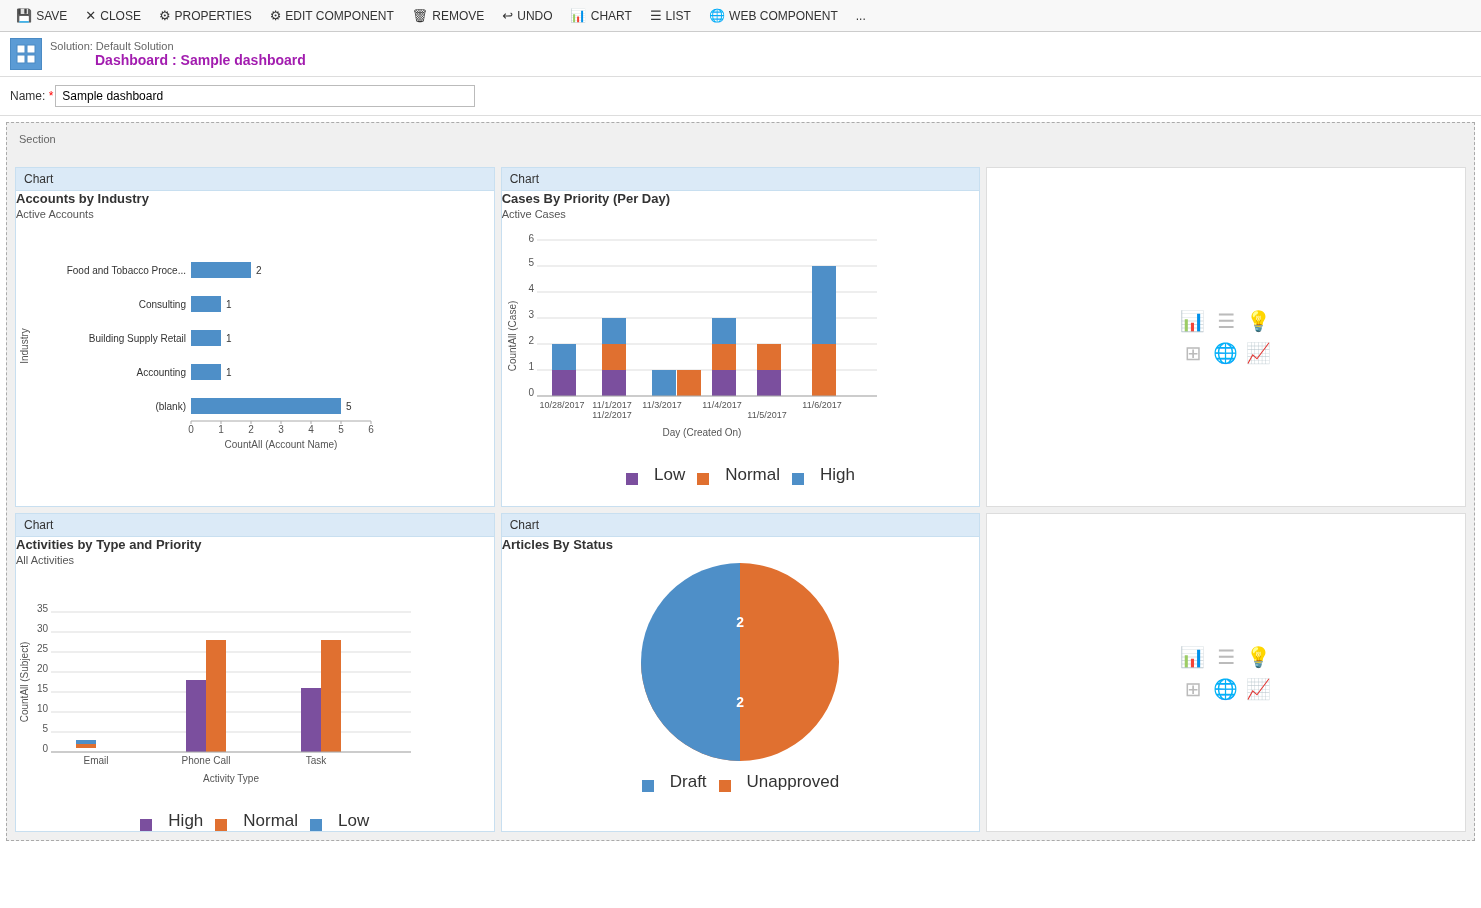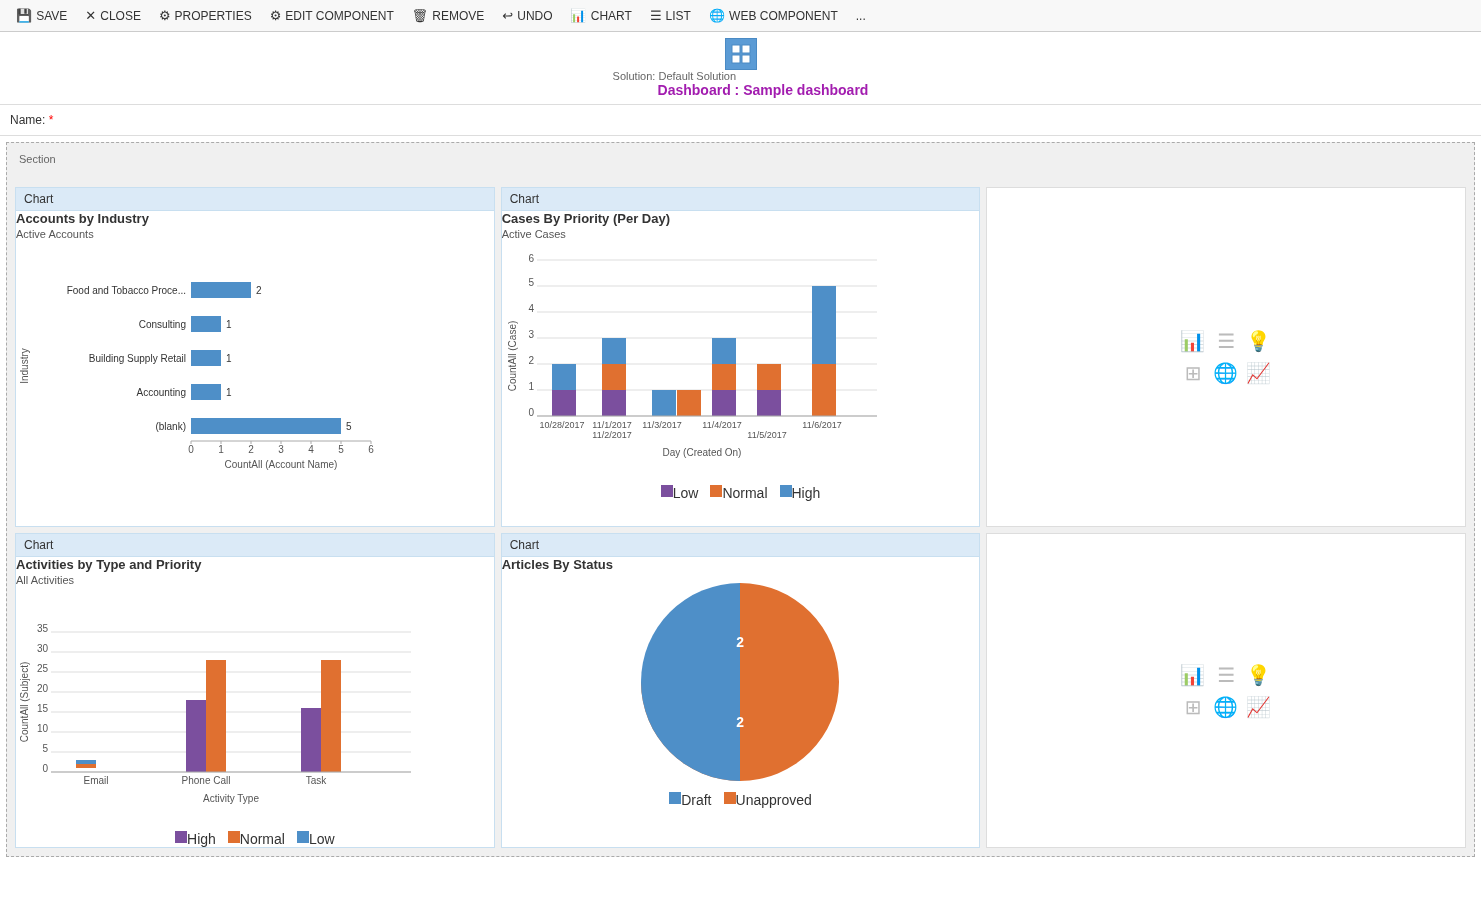--- a/index.html
+++ b/index.html
@@ -13,22 +13,22 @@
     }
     .toolbar-btn {
       display: flex; align-items: center; gap: 4px;
       padding: 4px 8px; cursor: pointer; font-size: 12px;
       background: none; border: none; color: #333;
     }
     .toolbar-icon { font-size: 13px; }
 
     
     .header {
-      display: flex; align-items: center; gap: 0;
-      padding: 6px 10px; border-bottom: 1px solid #ddd; flex-direction: column;
+      display: flex; align-items: center; gap: 8px;
+      padding: 6px 10px; border-bottom: 1px solid #ddd;
     }
     .header-icon {
       width: 32px; height: 32px; background: #5b9bd5;
       display: flex; align-items: center; justify-content: center;
       color: white; font-size: 14px; border: 1px solid #4a8ac4;
     }
     .header-text { display: flex; flex-direction: column; }
     .header-solution { font-size: 11px; color: #666; }
     .header-title { font-size: 14px; font-weight: bold; color: #a21caf; margin-left: 45px; }
 
@@ -86,21 +86,21 @@
     .empty-chart-icons {
       display: grid; grid-template-columns: 1fr 1fr 1fr;
       gap: 8px; color: #bbb; font-size: 18px; text-align: center;
     }
 
     
     .legend {
       display: flex; gap: 12px; justify-content: center;
       margin-top: 6px; flex-wrap: wrap;
     }
-    .legend-item { display: flex; align-items: flex-start; gap: 0; font-size: 14px; }
+    .legend-item { display: flex; align-items: flex-end; gap: 16px; font-size: 17px; }
     .legend-color { width: 12px; height: 12px; }
 
     
     svg text { font-family: 'Segoe UI', Arial, sans-serif; }
   </style>
 </head>
 <body>
 
 <div class="toolbar">
   <button class="toolbar-btn">
@@ -157,20 +157,21 @@
     <span class="header-solution">Solution: Default Solution</span>
     <span class="header-title">Dashboard : Sample dashboard</span>
   </div>
 </div>
 
 <div class="name-row">
   <span class="name-label">
     <span>Name:</span>
     <span class="required">*</span>
   </span>
+  <input class="name-input" type="text" value="Sample dashboard" style="">
 </div>
 
 <div class="dashboard-area">
   <div class="section-label">Section</div>
 
   <div class="grid-container">
 
     <div class="chart-cell">
       <div class="chart-header">Chart</div>
       <div class="chart-body">

